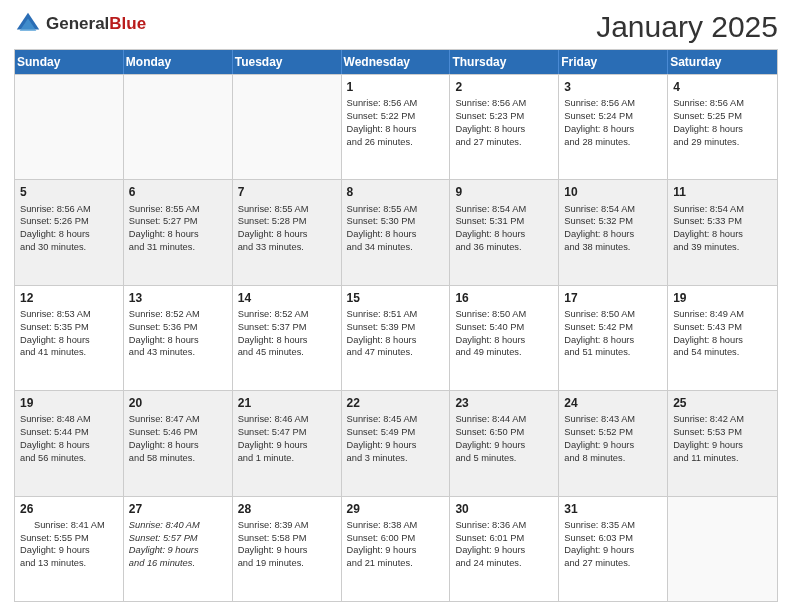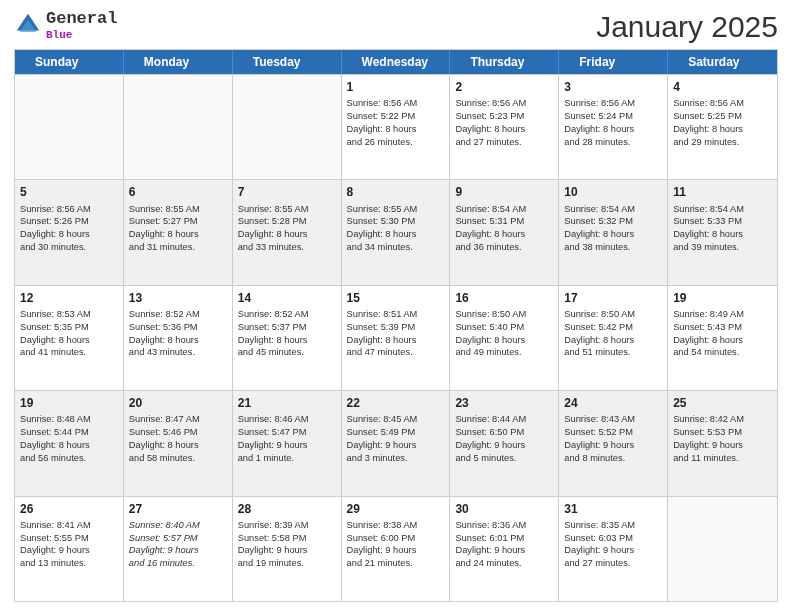--- a/index.html
+++ b/index.html
@@ -24,33 +24,31 @@
       align-items: flex-start;
       margin-bottom: 6px;
     }
     .logo {
       display: flex;
       align-items: center;
       gap: 4px;
     }
     .logo-text {
       display: flex;
-      flex-direction: column;
       line-height: 1.1;
-      font-family: Liberation Mono, monospace;
     }
     .logo-general {
       font-size: 17px;
       font-weight: bold;
       color: #333;
     }
     .logo-blue {
-      font-size: 11px;
-      font-weight: bold;
-      color: #a21caf;
+      font-size: 17px;
+      font-weight: bold;
+      color: #b91c1c;
     }
     .logo-icon {
       width: 28px;
       height: 28px;
     }
     .title-block {
       text-align: center;
     }
     .month-title {
       font-size: 30px;
@@ -70,21 +68,21 @@
     }
     .cal-header-row {
       display: grid;
       grid-template-columns: repeat(7, 1fr);
       background: #2a6db5;
     }
     .cal-header-cell {
       color: #fff;
       font-size: 12px;
       font-weight: bold;
-      padding: 5px 20px;
+      padding: 5px 2px;
       border-right: 1px solid #4a8ad4;
     }
     .cal-header-cell:last-child { border-right: none; }
     .cal-body {
       display: flex;
       flex-direction: column;
       flex: 1;
     }
     .cal-row {
       display: grid;
@@ -253,21 +251,21 @@
           <div class="cal-cell shaded"><span class="day-num">24</span><span class="cell-text" style="white-space: pre-line;">Sunrise: 8:43 AM
 Sunset: 5:52 PM
 Daylight: 9 hours
 and 8 minutes.</span></div>
           <div class="cal-cell shaded"><span class="day-num">25</span><span class="cell-text" style="white-space: pre-line;">Sunrise: 8:42 AM
 Sunset: 5:53 PM
 Daylight: 9 hours
 and 11 minutes.</span></div>
         </div>
         <div class="cal-row">
-          <div class="cal-cell"><span class="day-num">26</span><span class="cell-text" style="white-space: pre-line;">Sunrise: 8:41 AM
+          <div class="cal-cell"><span class="day-num">26</span><span class="cell-text" style="white-space: pre-line; margin-left: 14px;">Sunrise: 8:41 AM
 Sunset: 5:55 PM
 Daylight: 9 hours
 and 13 minutes.</span></div>
           <div class="cal-cell"><span class="day-num">27</span><span class="cell-text" style="white-space: pre-line; font-style: italic;">Sunrise: 8:40 AM
 Sunset: 5:57 PM
 Daylight: 9 hours
 and 16 minutes.</span></div>
           <div class="cal-cell"><span class="day-num">28</span><span class="cell-text" style="white-space: pre-line;">Sunrise: 8:39 AM
 Sunset: 5:58 PM
 Daylight: 9 hours

